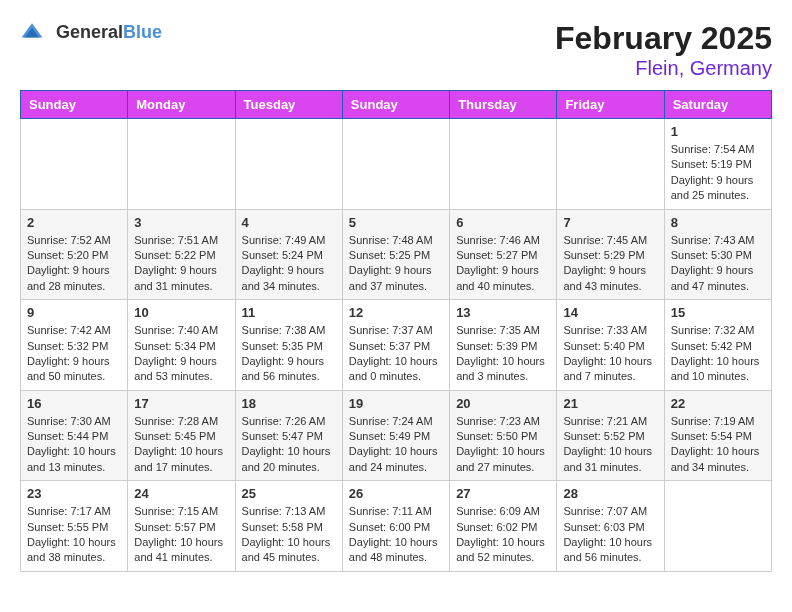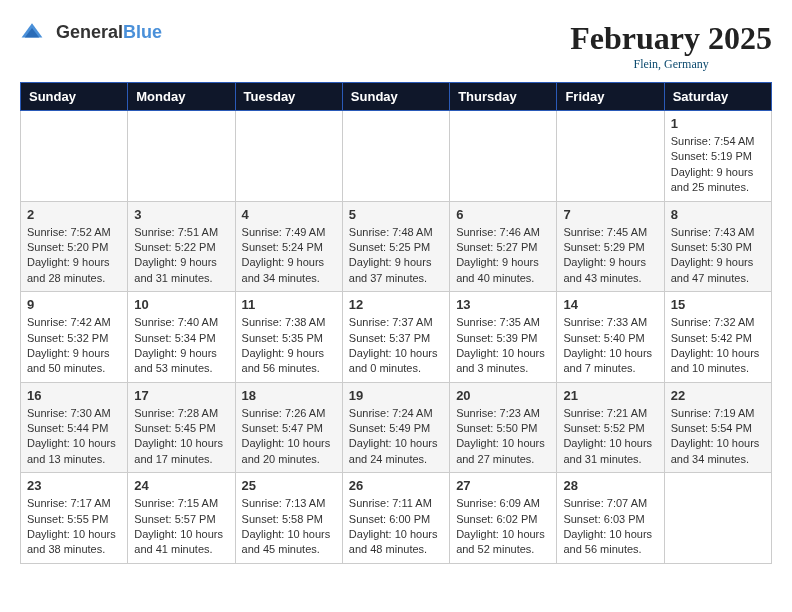--- a/index.html
+++ b/index.html
@@ -29,39 +29,38 @@
     .logo-text-blue {
       font-size: 18px;
       font-weight: bold;
       color: #4a90d9;
     }
     .logo-icon {
       width: 24px;
       height: 24px;
     }
     .title-block {
-      text-align: center;
-      font-family: Liberation Serif, serif;
+      text-align: right;
     }
     .month-year {
       font-size: 32px;
       font-weight: bold;
       color: #222;
     }
     .location {
-      font-size: 12px;
-      color: #0c4a6e;
+      font-size: 20px;
+      color: #6d28d9;
     }
     .calendar {
       width: 100%;
       border-collapse: collapse;
       border: 1px solid #ccc;
     }
     .calendar th {
-      background: #0f172a;
+      background: #d946ef;
       color: #fff;
       font-size: 13px;
       font-weight: bold;
       padding: 6px 8px;
       text-align: left;
       border: 1px solid #2a5ab8;
     }
     .calendar td {
       border: 1px solid #ccc;
       vertical-align: top;

